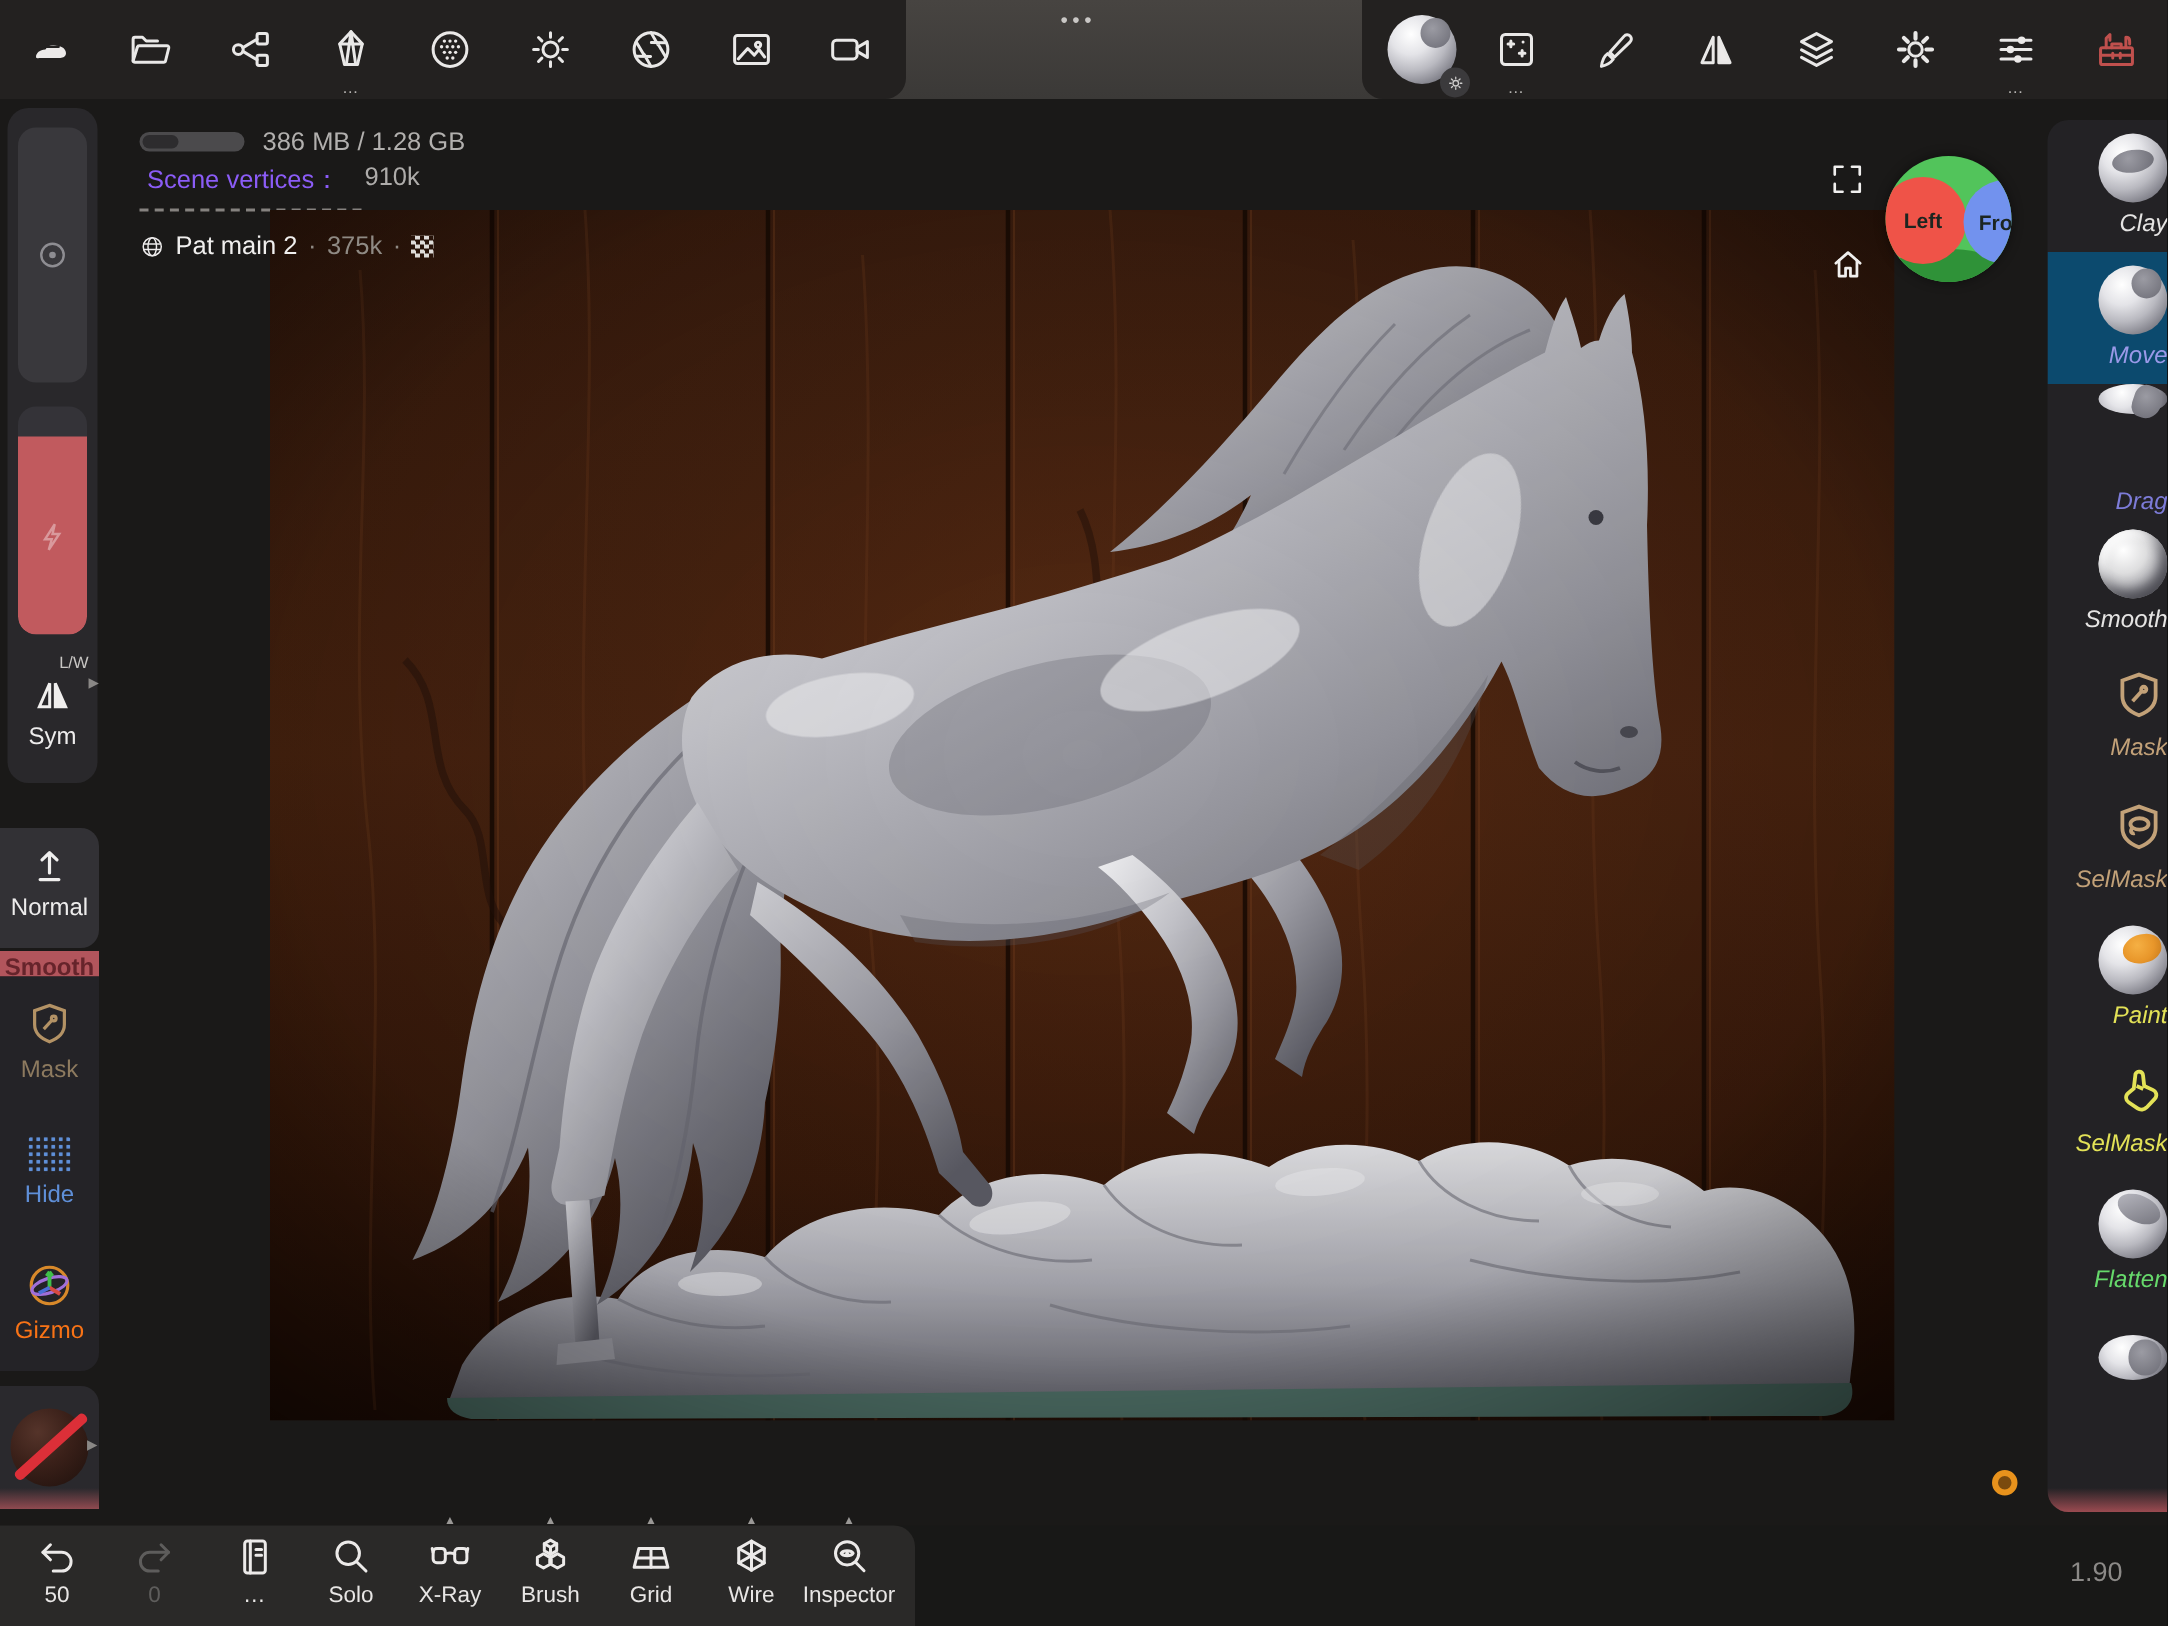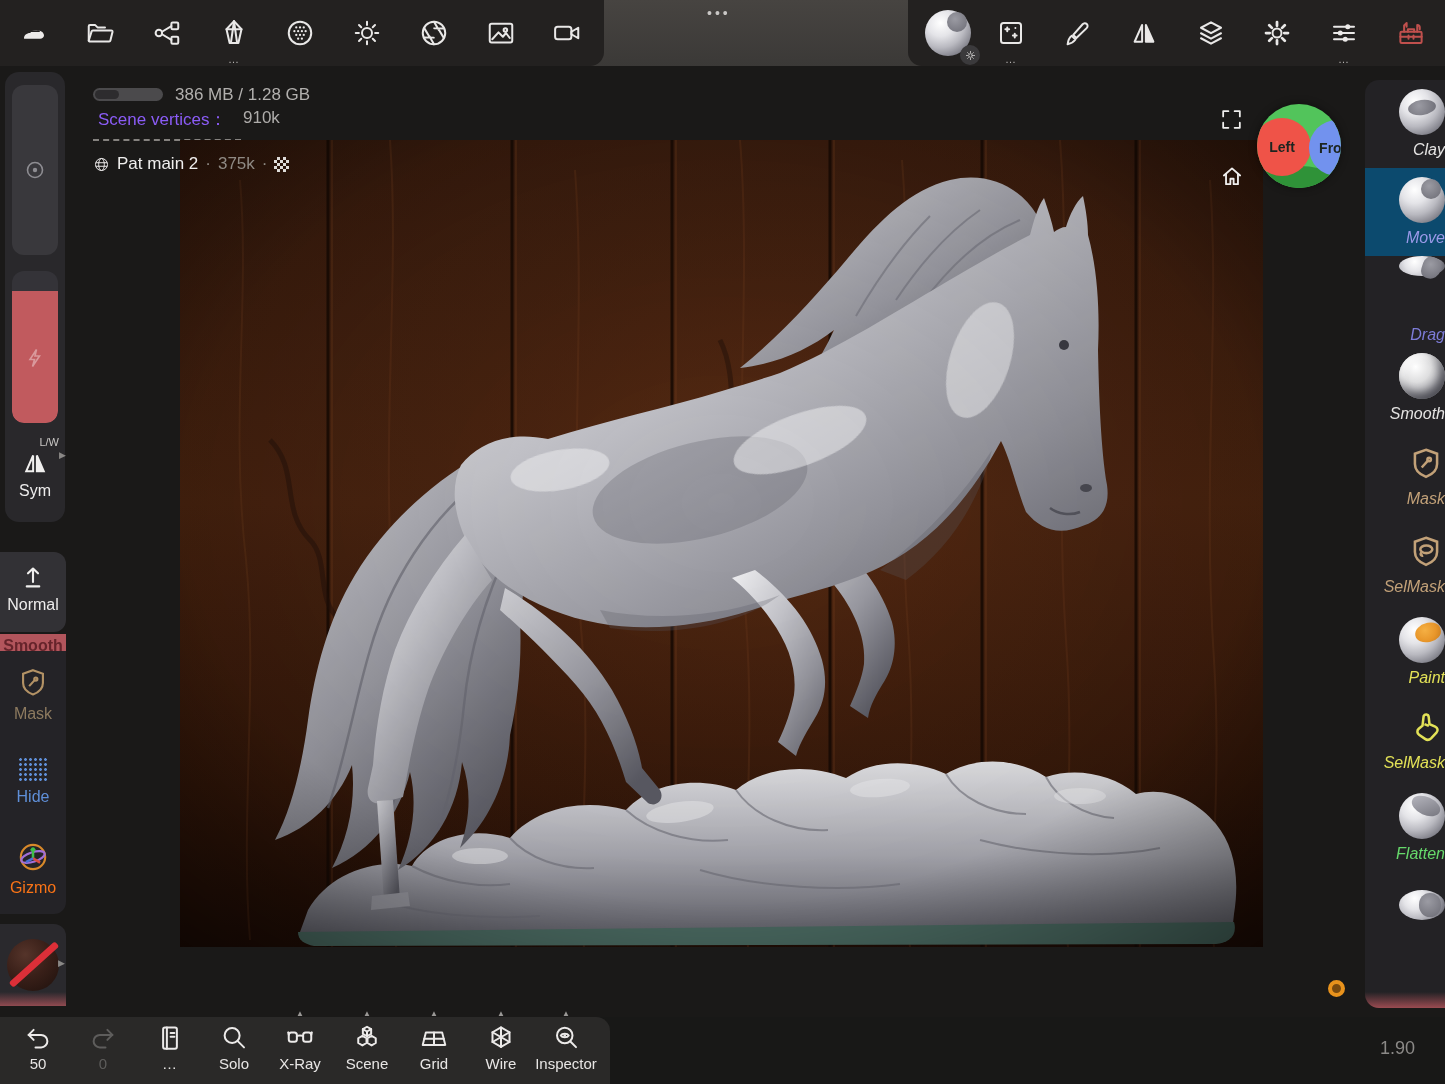--- a/index.html
+++ b/index.html
@@ -643,21 +643,21 @@
         </svg>
       <div class="blabel">X-Ray</div>
     </div>
     <div class="bb-item" style="left:337px">
       <span class="bb-caret">▲</span>
       <svg viewBox="0 0 24 24">
           <path d="M12 3l3.3 1.9v3.8L12 10.6 8.7 8.7V4.9z"></path>
           <path d="M8.3 10.3l3.3 1.9V16l-3.3 1.9L5 16v-3.8zM15.7 10.3l3.3 1.9V16l-3.3 1.9-3.3-1.9v-3.8z"></path>
           <path d="M8.7 4.9L12 6.8l3.3-1.9M12 6.8v3.8"></path>
         </svg>
-      <div class="blabel">Scene</div>
+      <div class="blabel">Brush</div>
     </div>
     <div class="bb-item" style="left:404px">
       <span class="bb-caret">▲</span>
       <svg viewBox="0 0 24 24">
           <path d="M5.5 7.5h13l2.5 10H3z"></path>
           <path d="M12 7.5v10M4.2 12.5h15.6"></path>
         </svg>
       <div class="blabel">Grid</div>
     </div>
     <div class="bb-item" style="left:471px">

